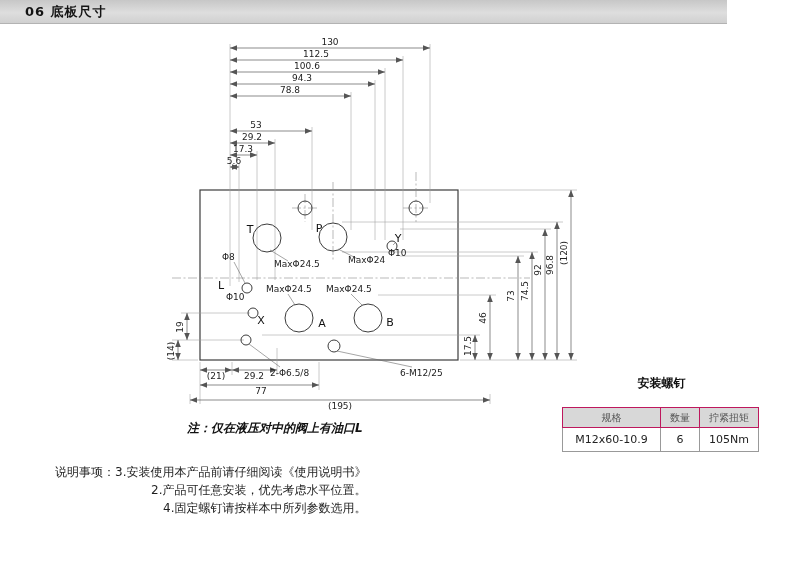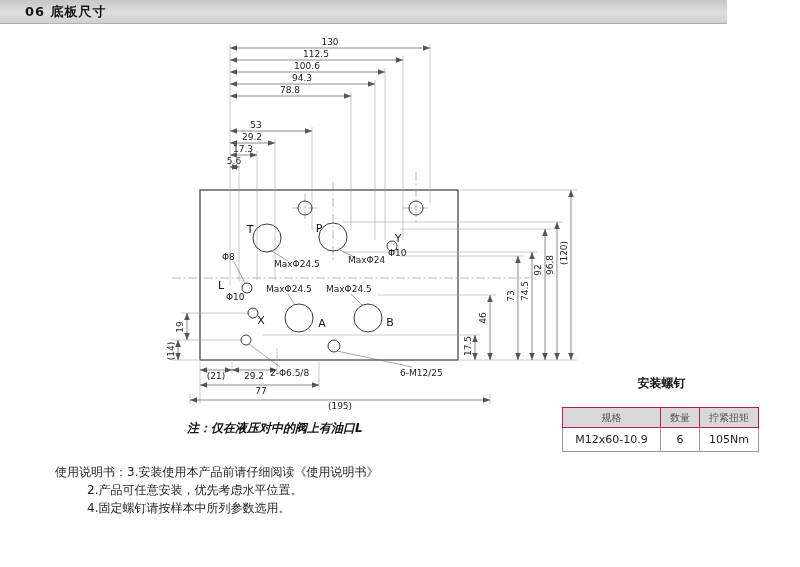--- a/index.html
+++ b/index.html
@@ -30,21 +30,21 @@
   .valve-note{position:absolute;left:187px;top:420px;font-size:12px;font-weight:bold;color:#111;font-style:italic;}
 
   .screw-block{position:absolute;left:562px;top:375px;width:197px;}
   .screw-title{font-size:12px;font-weight:bold;margin:0 0 15px 2px;color:#111;text-align:center;}
   .screw-table{border-collapse:collapse;width:100%;table-layout:fixed;}
   .screw-table th{background:#d8d8d8;border:1px solid #be185d;font-weight:normal;font-size:10px;color:#555;height:17px;}
   .screw-table td{border:1px solid #999;font-size:11px;text-align:center;height:21px;color:#222;}
 
   .notes-block{position:absolute;left:55px;top:463px;font-size:12px;line-height:18px;color:#1f1f1f;}
   .notes-line{white-space:pre;}
-  .indent{margin-left:32px;}
+  .indent{margin-left:32px;text-align:right;}
 </style>
 </head>
 <body>
 
 <div class="header-bar">
   <div class="header-title">06 底板尺寸</div>
 </div>
 
 <svg class="drawing" width="800" height="462" viewBox="0 0 800 462">
   <defs>
@@ -231,16 +231,16 @@
       <tr>
         <td>M12x60-10.9</td>
         <td>6</td>
         <td>105Nm</td>
       </tr>
     </tbody>
   </table>
 </div>
 
 <div class="notes-block">
-  <div class="notes-line"><span>使用说明书：</span><span>3.安装使用本产品前请仔细阅读《使用说明书》</span></div>
+  <div class="notes-line"><span>说明事项：</span><span>3.安装使用本产品前请仔细阅读《使用说明书》</span></div>
   <div class="notes-line indent">2.产品可任意安装，优先考虑水平位置。</div>
   <div class="notes-line indent">4.固定螺钉请按样本中所列参数选用。</div>
 </div>
 
 </body></html>

